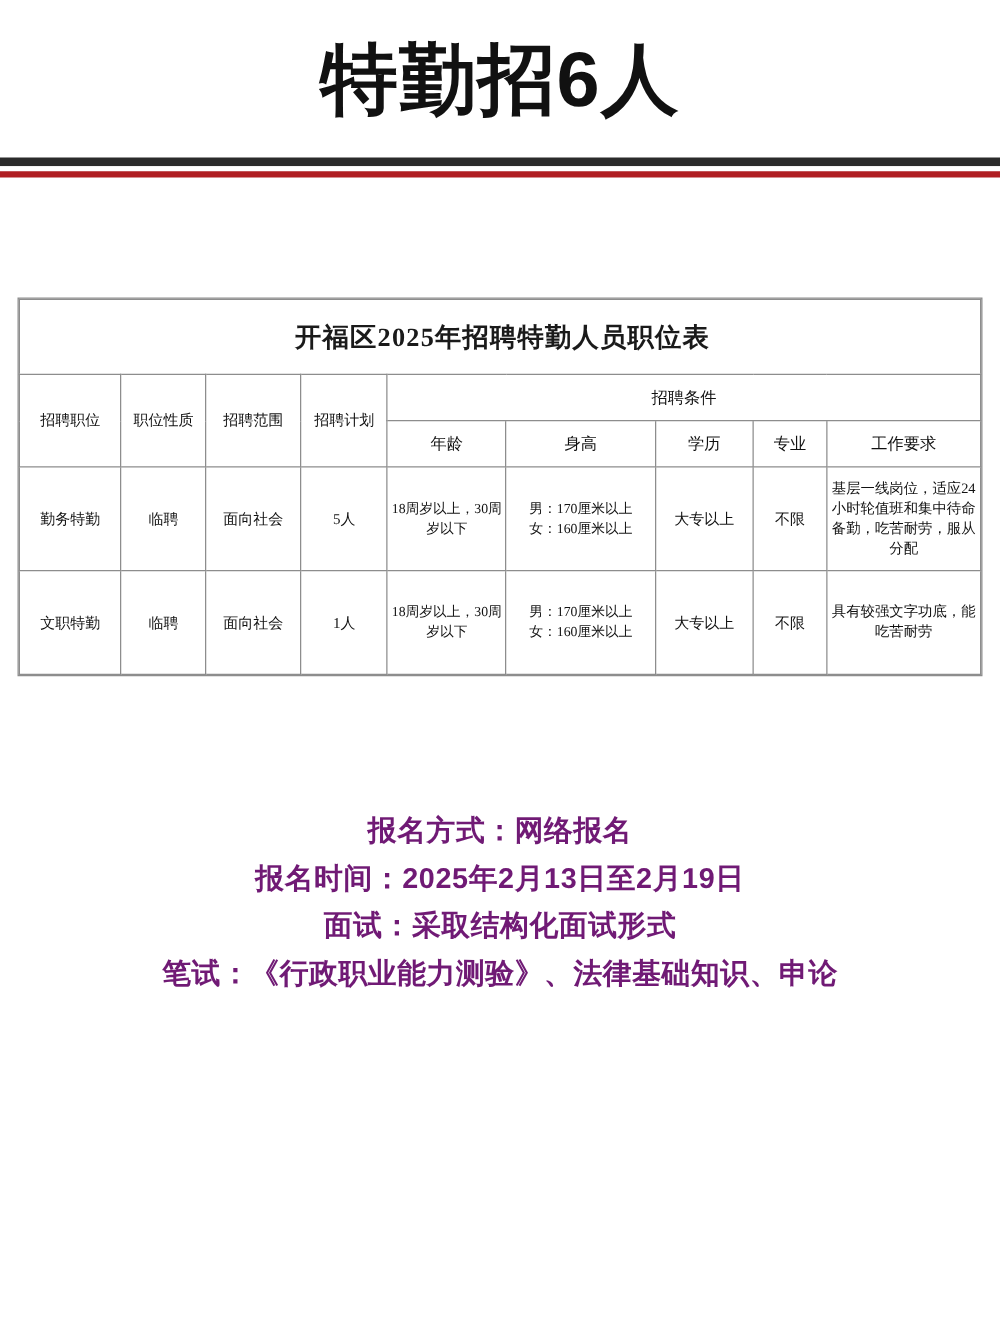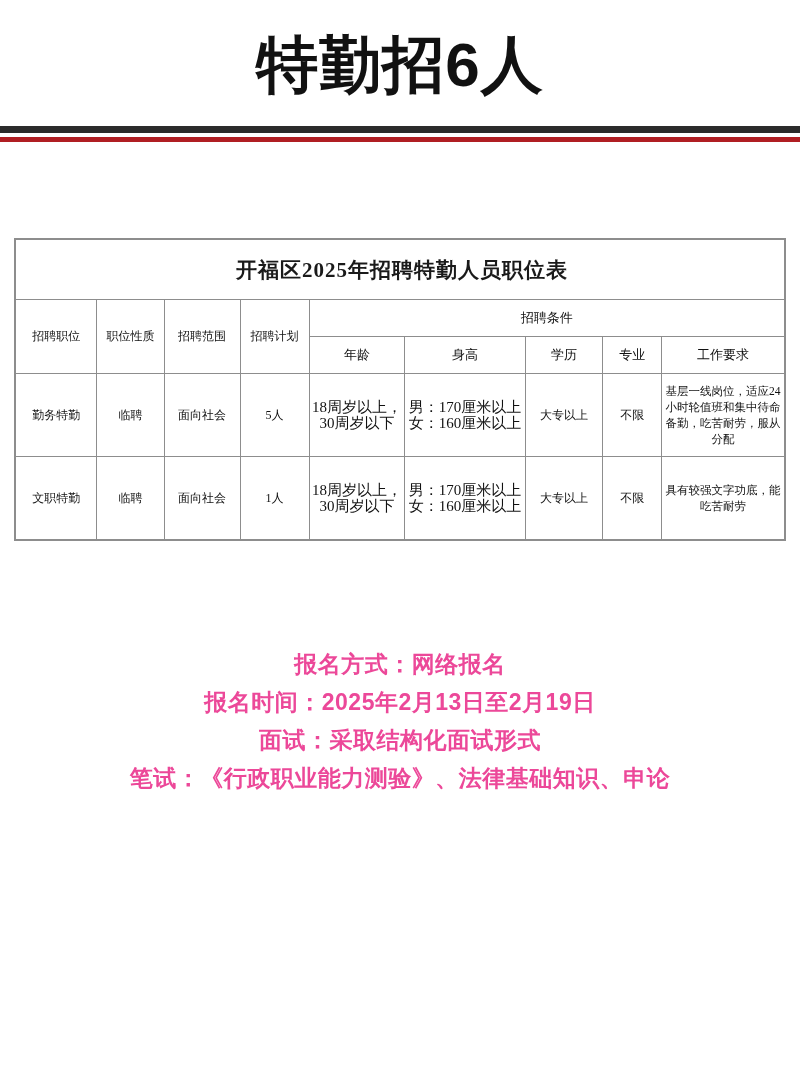--- a/index.html
+++ b/index.html
@@ -93,38 +93,38 @@
     height: 74px;
   }
   .cell-left {
     text-align: left;
     padding-left: 6px;
     padding-right: 6px;
     font-size: 11.5px;
     line-height: 16px;
   }
   .cell-two-line {
-    font-size: 15px;
+    font-size: 11px;
     line-height: 16px;
   }
   .col-pos   { width: 88px; }
   .col-nat   { width: 72px; }
   .col-scope { width: 82px; }
   .col-plan  { width: 74px; }
   .col-age   { width: 102px; }
   .col-hgt   { width: 130px; border-radius: 12px; }
   .col-edu   { width: 84px; }
   .col-maj   { width: 62px; }
   .col-work  { width: 134px; }
 
   
   .notes {
     margin-top: 104px;
     text-align: center;
-    color: #ec4899;
+    color: #701a75;
     font-family: "Liberation Sans", sans-serif;
   }
   .note-line {
     font-size: 23px;
     line-height: 38px;
     font-weight: bold;
     letter-spacing: 0.5px;
   }
 </style>
 </head>

